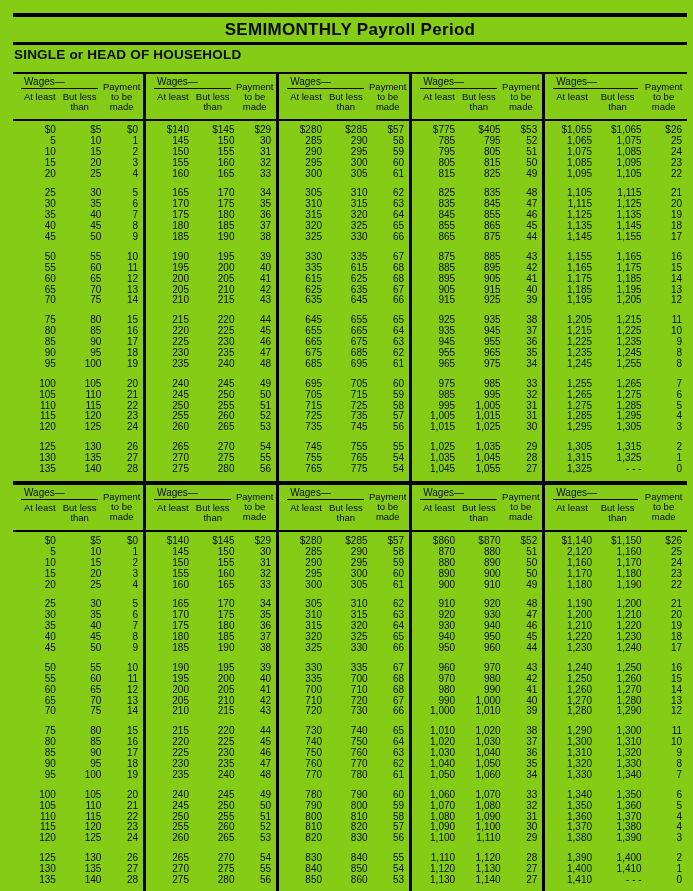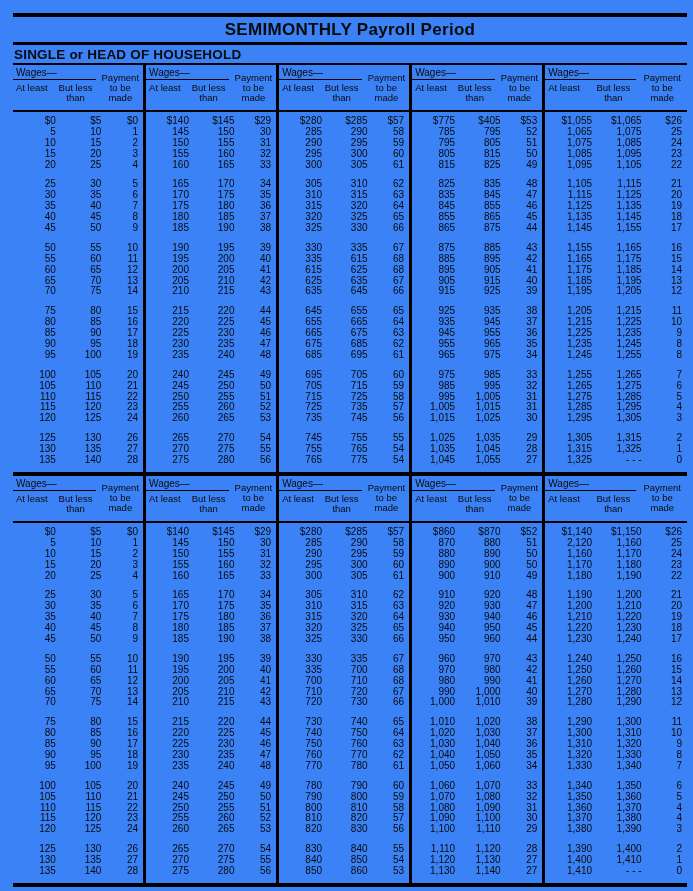--- a/index.html
+++ b/index.html
@@ -1,30 +1,30 @@
 <!DOCTYPE html>
 <html><head>
 <meta charset="utf-8">
 <style>
   html,body{margin:0;padding:0;background:#e8e8e8;}
   .page{
-    width:693px;height:891px;margin:0 auto;background:#3b82f6;color:#0a0a0a;
+    width:693px;height:891px;margin:0 auto;background:#84cc16;color:#0a0a0a;
     font-family:"Liberation Sans","DejaVu Sans",sans-serif;
     box-sizing:border-box;padding:13px 6px 0 13px;overflow:hidden;
   }
   .topbar{height:4px;background:#000;}
   .doc-title{text-align:center;font-weight:bold;font-size:17px;letter-spacing:.3px;padding:3px 0 2px;}
   .title-rule{height:3px;background:#000;}
-  .section-title{font-weight:bold;font-size:13.5px;padding:2px 0 1px 1px;border-bottom:2px solid #000;letter-spacing:.2px;}
+  .section-title{font-weight:bold;font-size:13.5px;padding:2px 0 10px 1px;border-bottom:2px solid #000;letter-spacing:.2px;}
   .tbl{display:flex;border-bottom:4px solid #000;}
   .cgroup{flex:1 1 0;min-width:0;}
   .cgroup:last-child{flex:1.09 1 0;}
   .cgroup + .cgroup{border-left:3px solid #000;}
   .chead{display:flex;height:45px;border-bottom:2px solid #000;}
-  .wages{width:66%;padding-top:2px;}
+  .wages{width:66%;padding-top:2px;margin-left:8px;}
   .wages-label{font-size:10px;padding:0 2px 1px 3px;border-bottom:1px solid #000;margin-right:2px;}
   .sub{display:flex;font-size:9.5px;padding-top:3px;line-height:10px;}
   .sub .al{width:46%;padding-left:3px;}
   .sub .bl{width:54%;text-align:center;}
   .payment{width:34%;font-size:9.5px;line-height:10px;text-align:center;display:flex;align-items:center;justify-content:center;padding:0 1px;}
   .rows{padding-top:4px;}
   .rgroup{padding-bottom:9px;}
   .rgroup:last-child{padding-bottom:6px;}
   .row{display:flex;height:10.9px;line-height:10.9px;font-size:10px;white-space:nowrap;}
   .row .c1{width:33%;text-align:right;}

